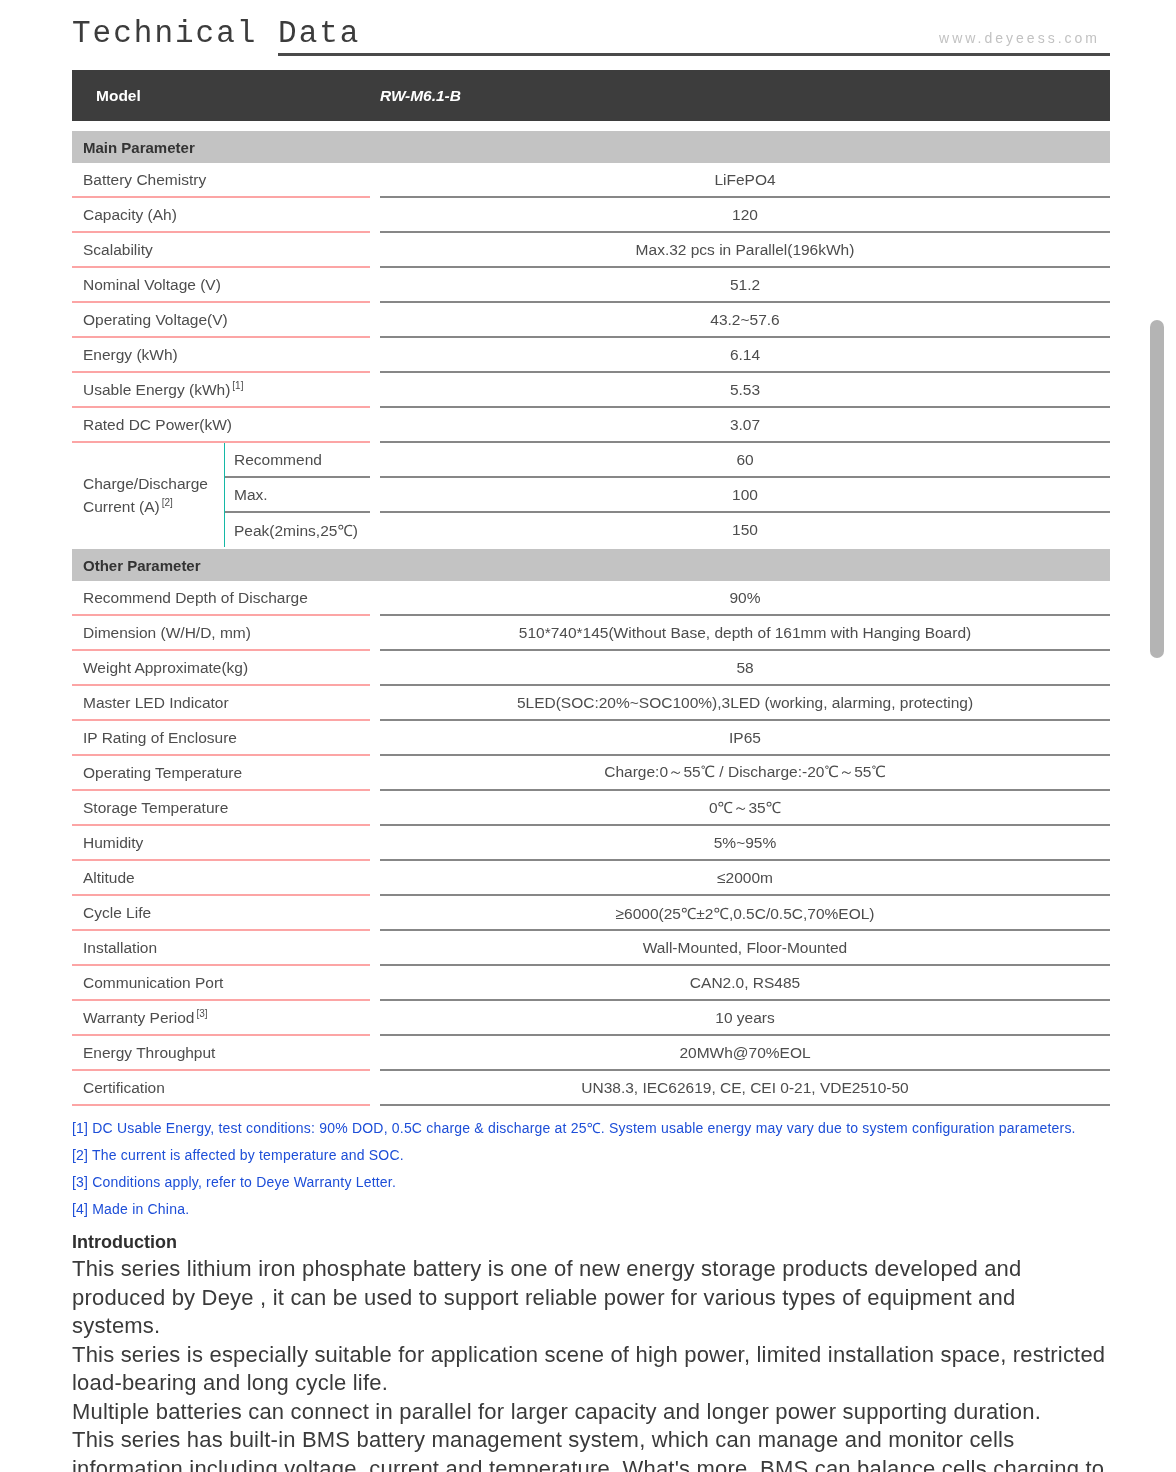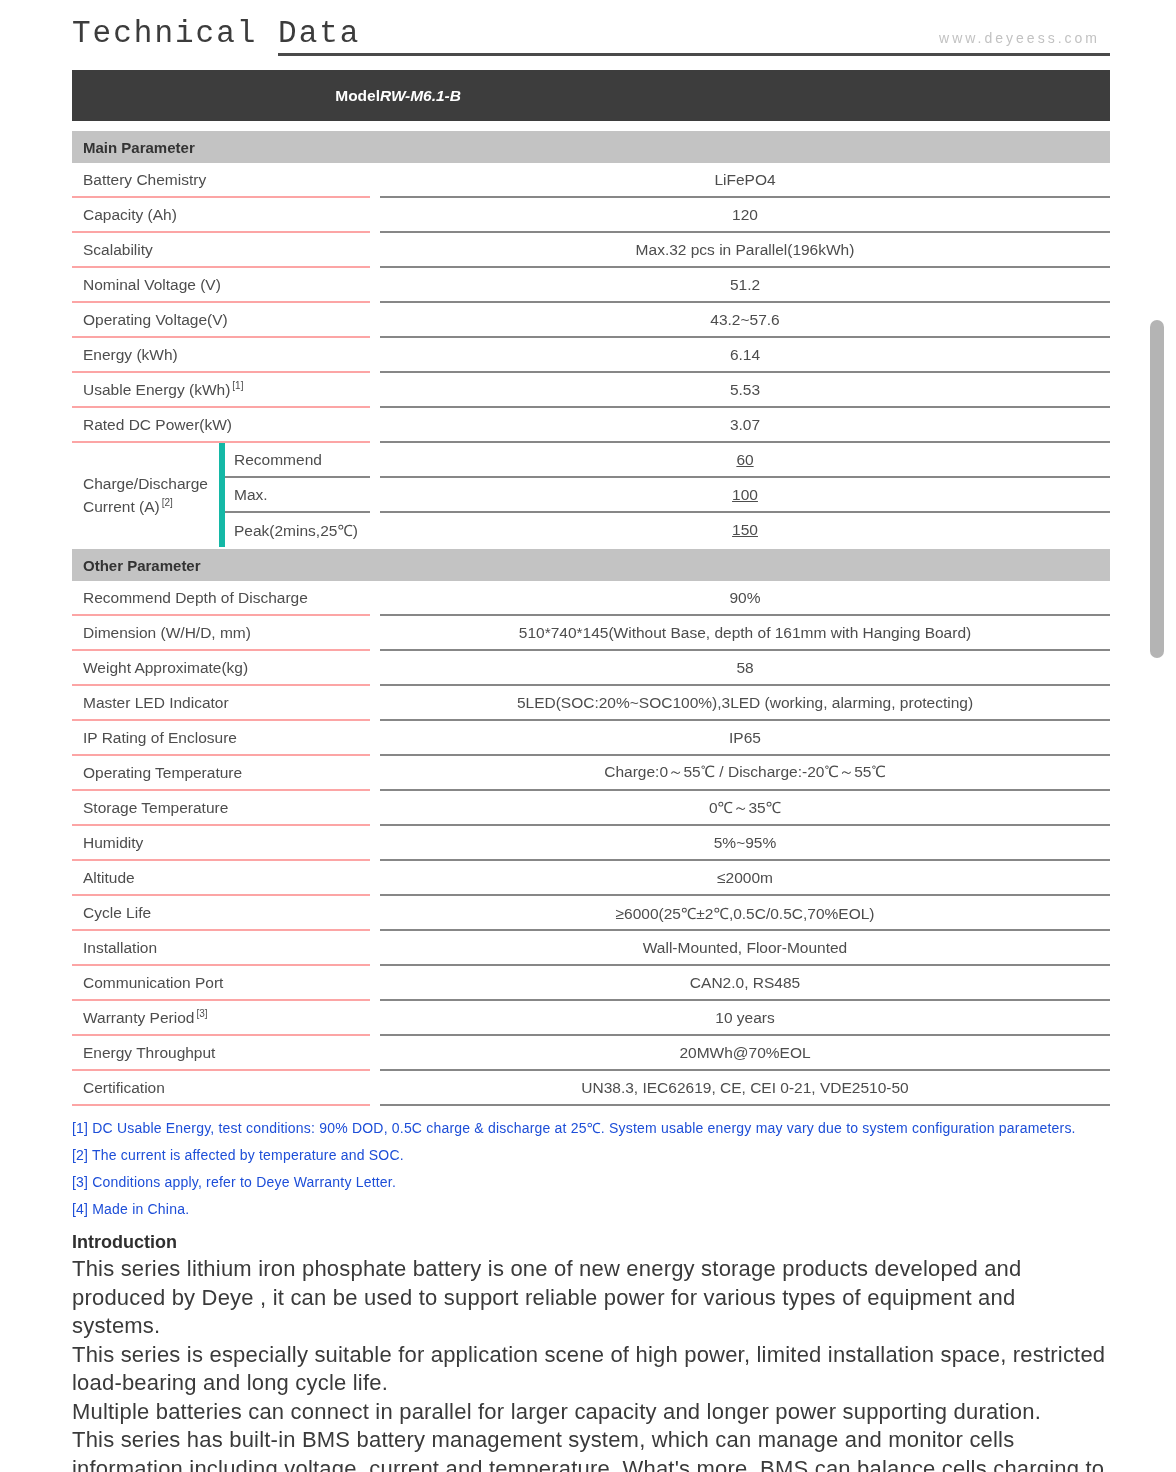--- a/index.html
+++ b/index.html
@@ -15,46 +15,46 @@
     position:absolute;left:0;top:16px;
     font-family:"Liberation Mono","DejaVu Sans Mono",monospace;
     font-size:31px;font-weight:400;letter-spacing:2px;color:#3c3c3c;white-space:pre;
   }
   .website{position:absolute;right:10px;top:30px;font-size:14px;letter-spacing:3px;color:#c2c2c2;}
   .title-rule{position:absolute;left:206px;right:0;top:53px;height:3px;background:#4a4a4a;}
 
   
   .model-bar{height:51px;background:#3d3d3d;color:#ffffff;display:flex;align-items:center;
     font-weight:bold;font-size:15.5px;margin-bottom:10px;}
-  .model-bar .m-label{width:308px;padding-left:4px;box-sizing:border-box;text-align:right;}
+  .model-bar .m-label{width:308px;padding-left:24px;box-sizing:border-box;}
   .model-bar .m-value{width:730px;text-align:left;font-style:italic;}
 
   
   .section-bar{height:32px;background:#c3c3c3;color:#333333;display:flex;align-items:center;
     font-weight:bold;font-size:15px;padding-left:11px;box-sizing:border-box;}
   .section-bar.other{margin-top:2px;}
 
   
   .t-row{display:flex;height:35px;font-size:15.5px;}
   .t-label{width:298px;box-sizing:border-box;padding-left:11px;display:flex;align-items:center;
     border-bottom:2px solid #fca5a5;}
   .t-gap{width:10px;}
   .t-value{width:730px;display:flex;align-items:center;justify-content:center;
     border-bottom:2px solid #878787;text-align:center;}
   sup.fn{font-size:10px;margin-left:2px;align-self:flex-start;padding-top:7px;}
 
   
   .cg{display:flex;font-size:15.5px;}
-  .cg-left{width:153px;box-sizing:border-box;padding-left:11px;border-right:6px solid #14b8a6;
+  .cg-left{width:153px;box-sizing:border-box;padding-left:11px;border-right:1px solid #14b8a6;
     display:flex;align-items:center;line-height:19px;}
   .cg-rows{display:flex;flex-direction:column;}
   .cg-row{display:flex;height:35px;}
   .cg-row:last-child{height:34px;}
   .cg-sublabel{width:145px;box-sizing:border-box;padding-left:9px;display:flex;align-items:center;}
-  .cg-value{width:730px;display:flex;align-items:center;justify-content:center;text-decoration:underline;}
+  .cg-value{width:730px;display:flex;align-items:center;justify-content:center;}
   .cg-row.bordered .cg-sublabel,.cg-row.bordered .cg-value{border-bottom:2px solid #878787;}
   .cg-row .cg-gap{width:10px;}
 
   
   .footnotes{margin-top:9px;font-size:14px;letter-spacing:0.2px;color:#1d4ed8;}
   .footnote{line-height:27px;}
 
   
   .intro-heading{margin-top:6px;font-size:18px;font-weight:bold;color:#2f2f2f;line-height:26px;}
   .intro p{margin:0;font-size:22px;line-height:28.5px;color:#3a3a3a;letter-spacing:0.2px;}

